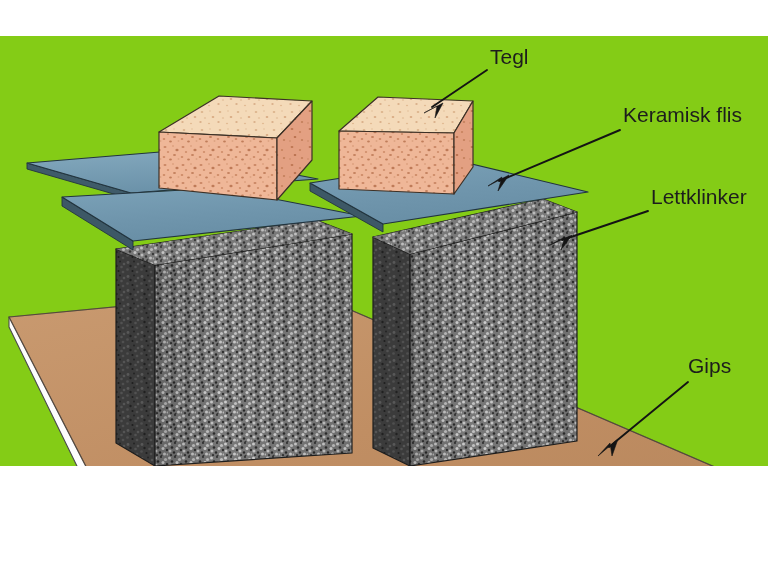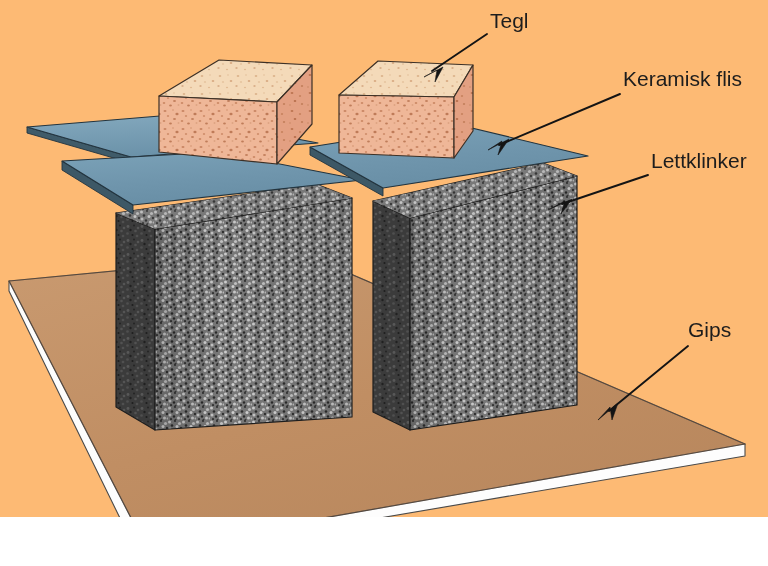--- a/index.html
+++ b/index.html
@@ -3,24 +3,25 @@
 <meta charset="utf-8">
 <style>
   html, body {
     margin: 0;
     padding: 0;
     background: #ffffff;
   }
   #stage {
     position: relative;
     width: 768px;
-    height: 517px;
-    background: #fdba74;
+    height: 430px;
+    background: #84cc16;
     overflow: hidden;
     font-family: "Liberation Sans", sans-serif;
+    margin-top: 36px;
   }
   svg#scene {
     position: absolute;
     left: 0;
     top: 0;
     width: 768px;
     height: 566px;
     display: block;
   }
   .label-text {

